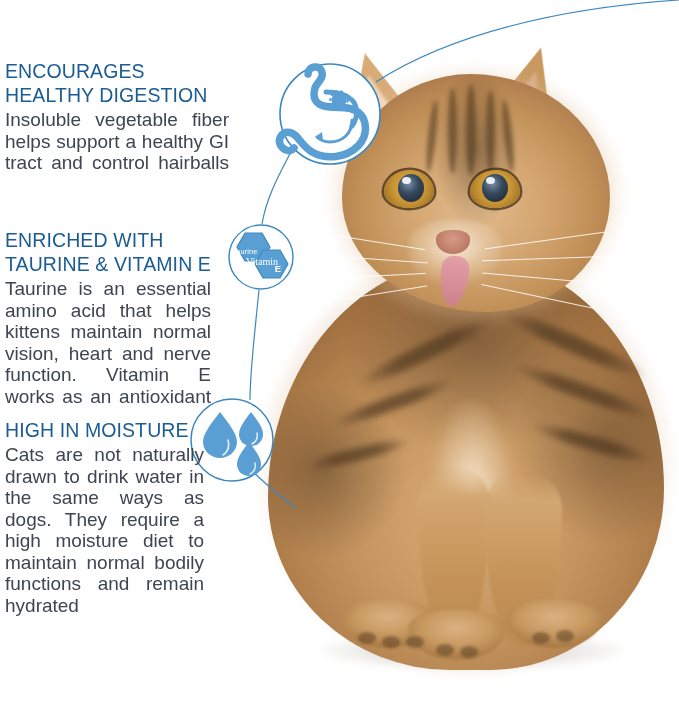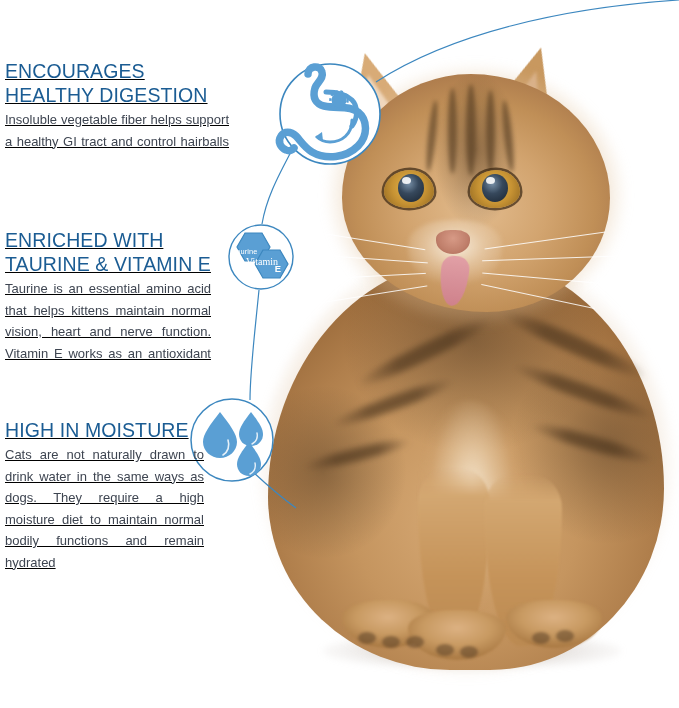--- a/index.html
+++ b/index.html
@@ -10,34 +10,34 @@
     font-family:"Liberation Sans", sans-serif;
     overflow:hidden;
     position:relative;
   }
   #stage{position:absolute;left:0;top:0;width:679px;height:708px;overflow:hidden;background:#fff;}
 
   
   #graphics{position:absolute;left:0;top:0;width:679px;height:708px;}
 
   
-  .block{position:absolute;left:5px;text-decoration:underline;}
+  .block{position:absolute;left:5px;}
   .block h2{
     margin:0 0 2px 0;
     color:#1b5c93;
     font-size:19.5px;
     font-weight:400;
     letter-spacing:.1px;
     line-height:24px;
     white-space:pre-line;
   }
   .block p{
     margin:0;
     color:#3e4551;
-    font-size:13px;
+    font-size:19px;
     font-weight:400;
     line-height:21.5px;
     text-align:justify;
     text-justify:inter-word;
     -webkit-hyphens:none;hyphens:none;
   }
   .block p:after{content:"";display:inline-block;width:100%;}
 
   #block-digestion{top:59px;width:226px;}
   #block-digestion p{width:224px;}

